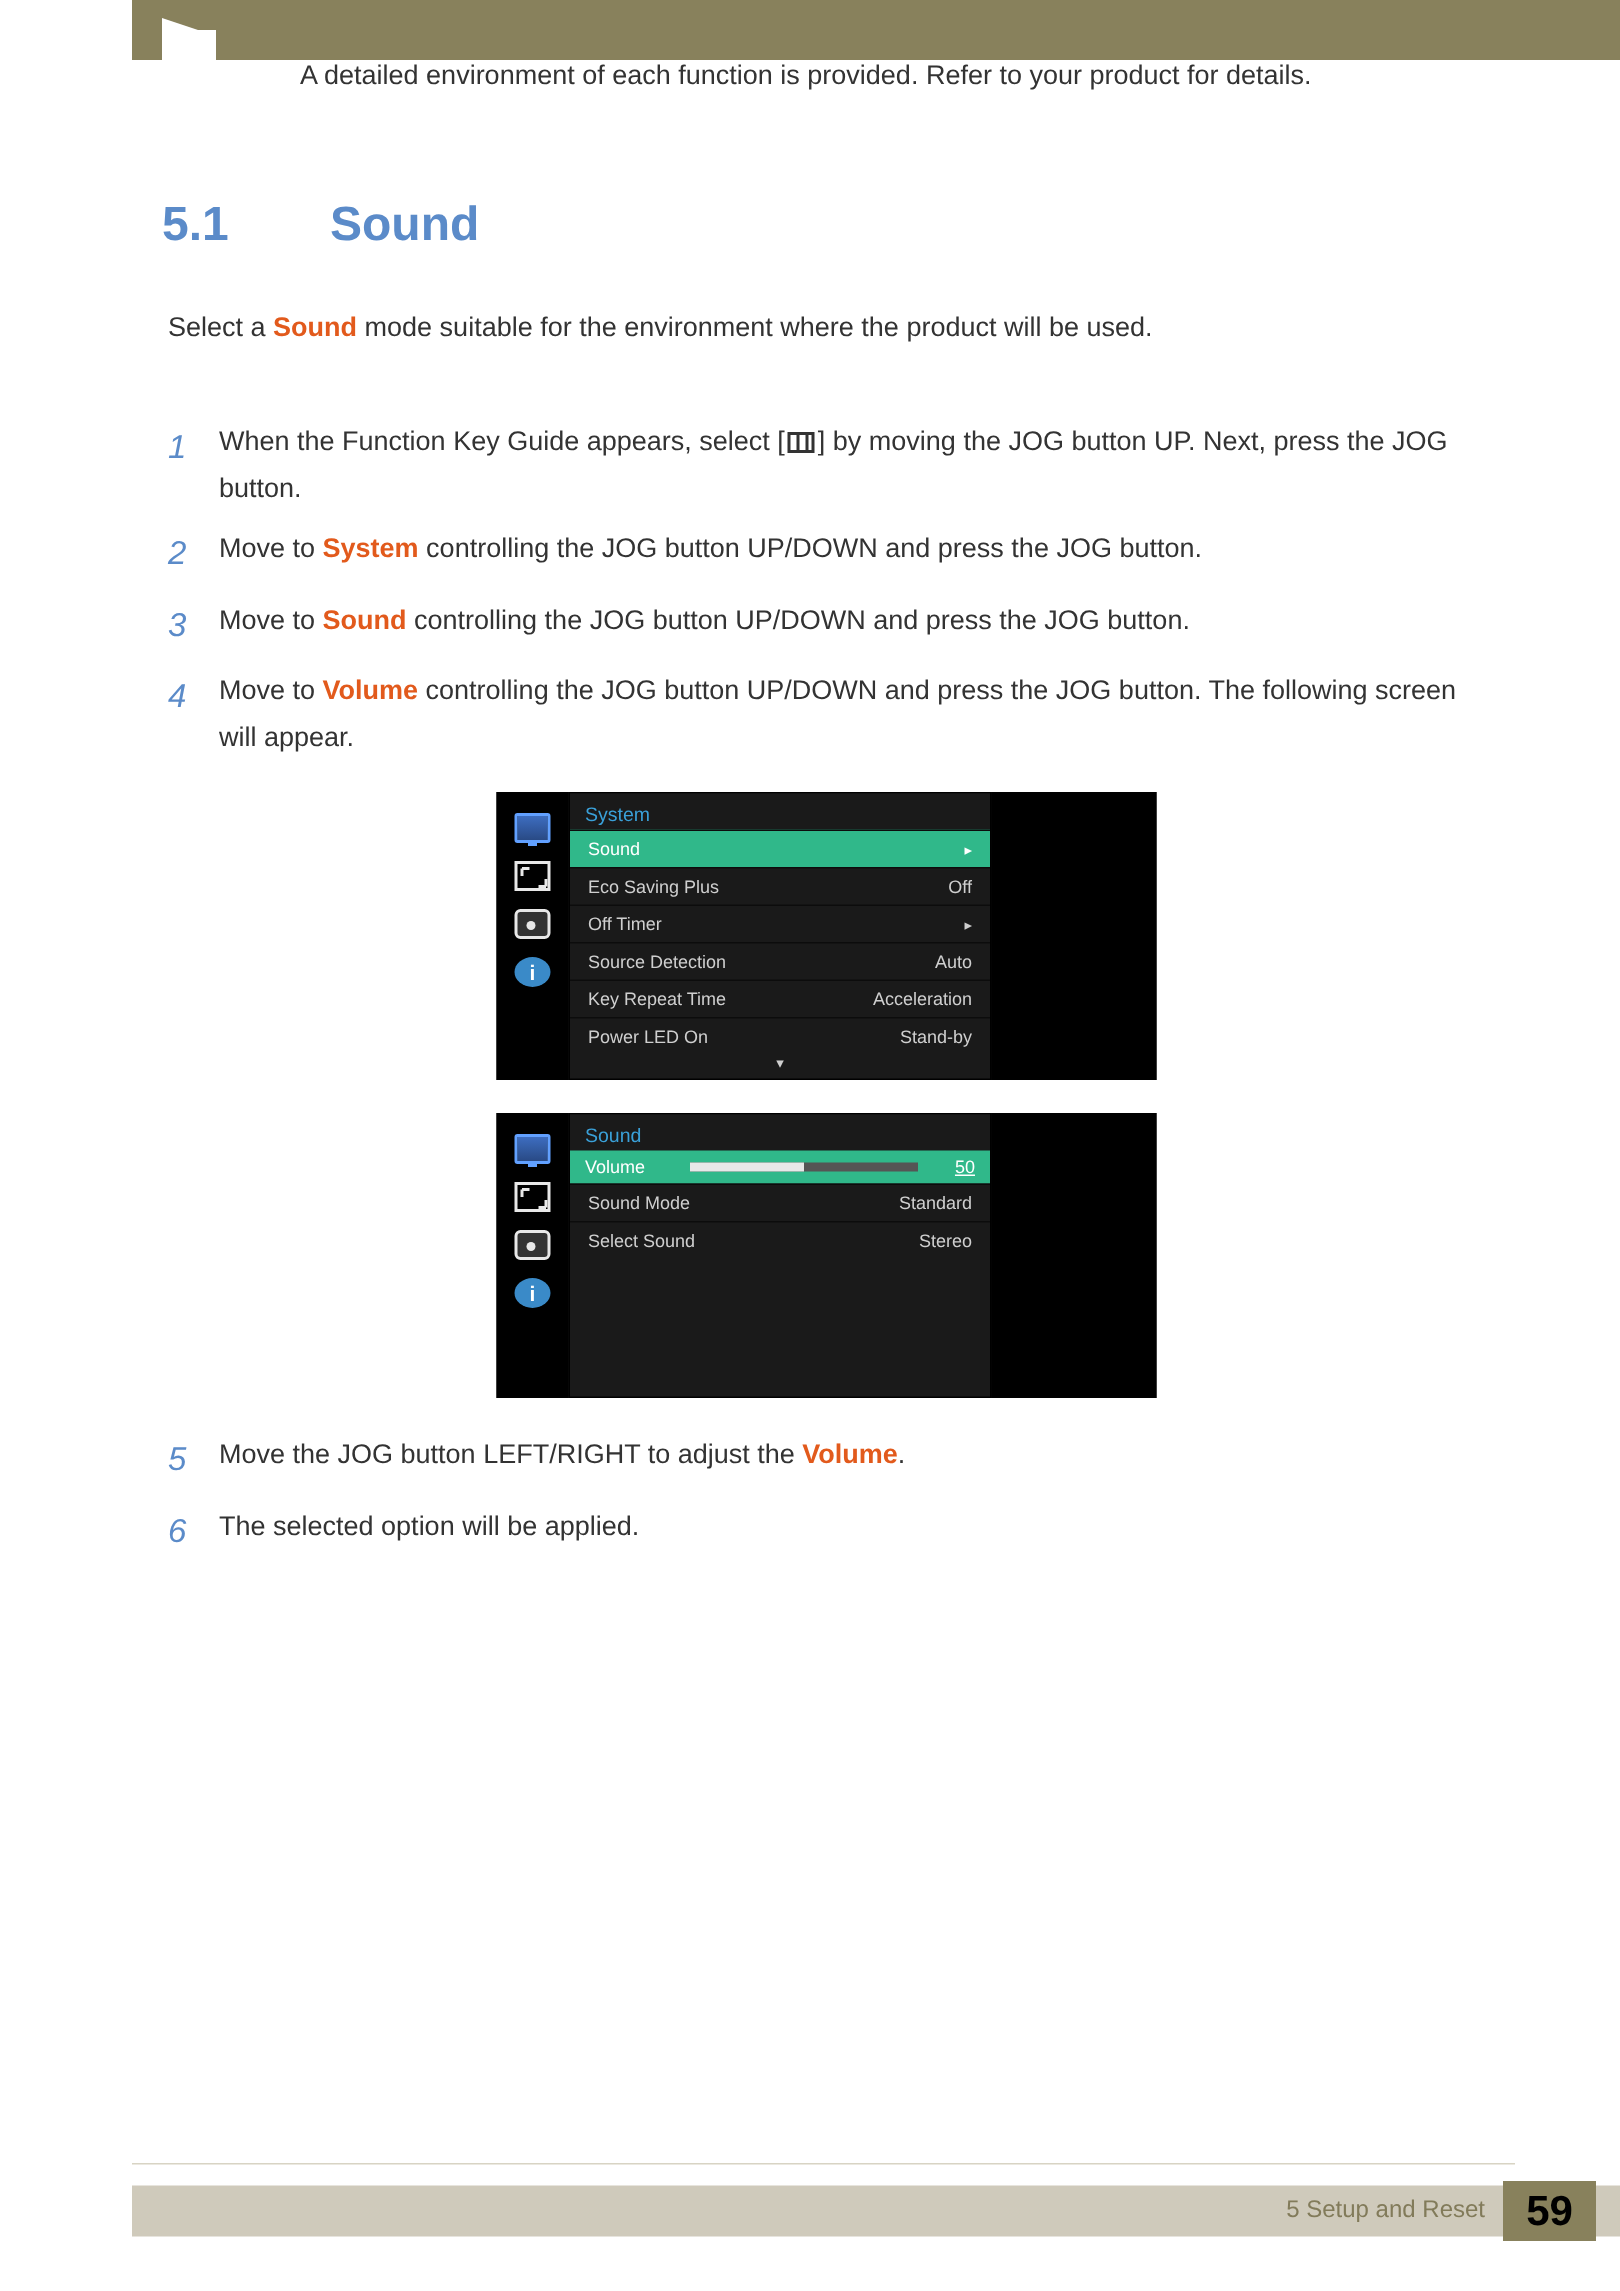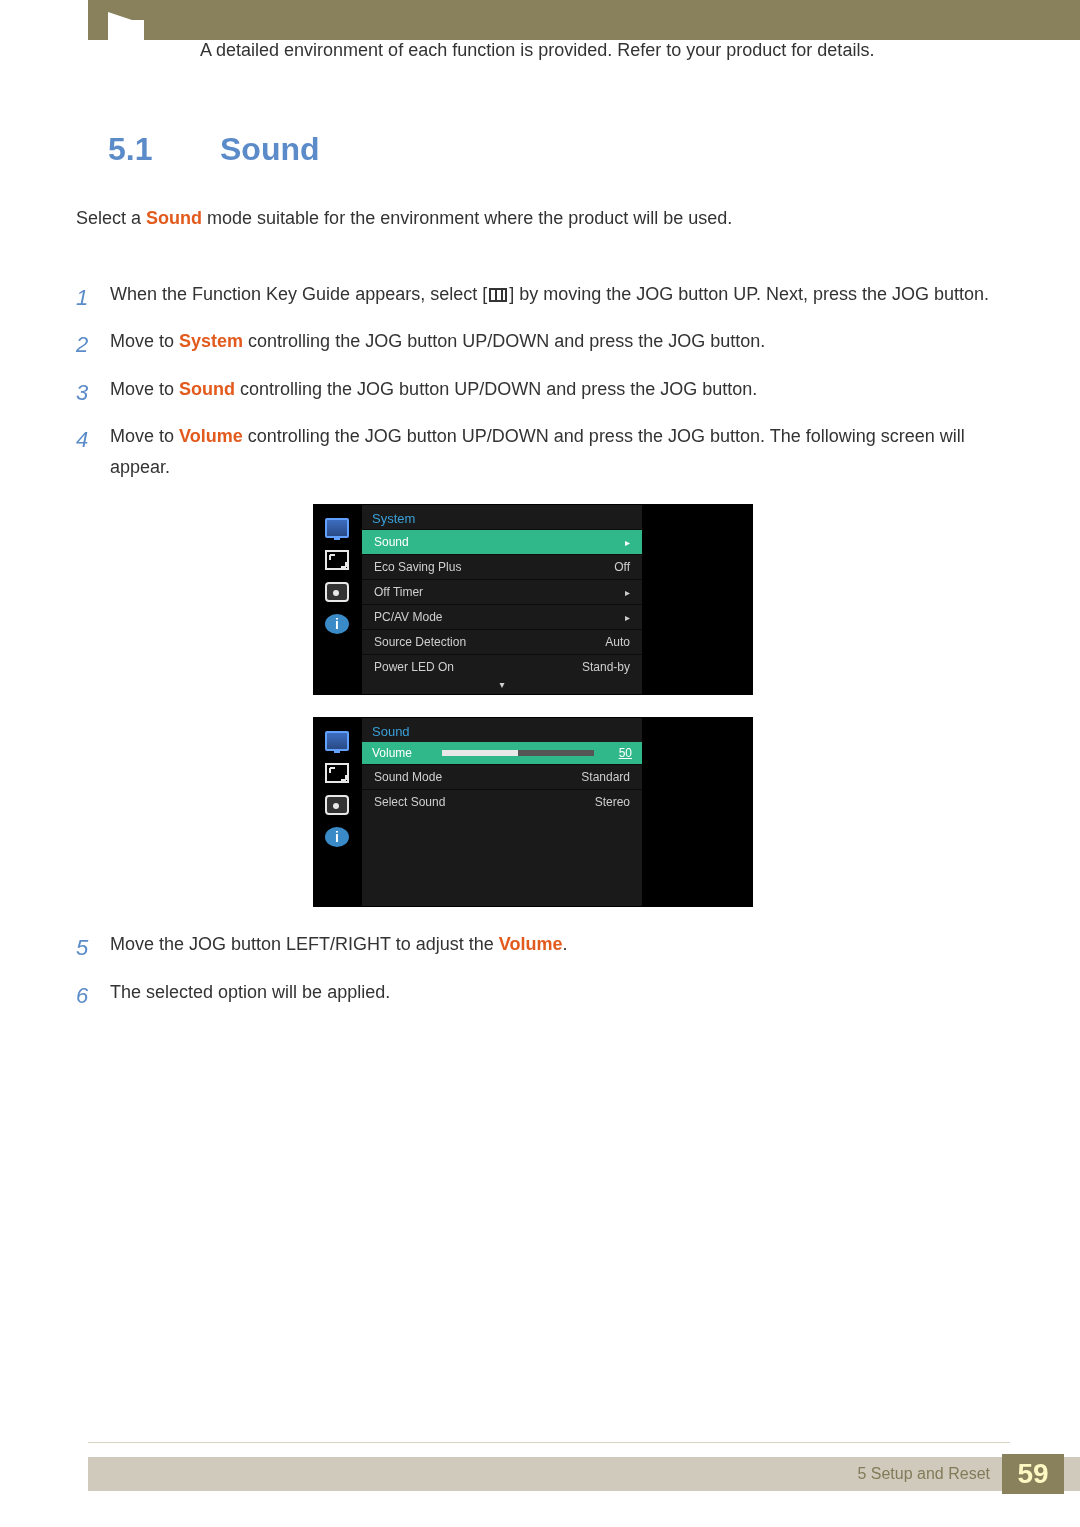--- a/index.html
+++ b/index.html
@@ -37,21 +37,21 @@
     margin: 18px 0 10px 200px;
   }
   .chapter-sub {
     margin: 0 0 70px 200px;
     font-size: 18px;
     color: #333;
   }
   .section-row { display:flex; margin-left:88px; margin-bottom:40px; }
   .section-num { color:#5b8bc9; font-size:32px; font-weight:bold; width:112px;margin-left:20px; }
   .section-title { color:#5b8bc9; font-size:32px; font-weight:bold; }
-  .body-indent { margin-left: 76px; margin-right: 90px; }
+  .body-indent { margin-left: 112px; margin-right: 90px; }
   .section-intro { font-size:18px; margin-bottom: 50px; }
   .hl { color:#e25a1c; font-weight:bold; }
   .subsection-row { display:flex; margin-bottom:20px; }
   .subsection-num { color:#5b8bc9; font-size:20px; font-weight:bold; width:70px; }
   .subsection-title { color:#5b8bc9; font-size:20px; font-weight:bold; }
   .ol { list-style:none; padding:0; }
   .ol li { display:flex; margin-bottom:10px; font-size:18px; line-height:1.7; }
   .step-num { color:#5b8bc9; font-size:22px; font-style:italic; width:34px; flex-shrink:0; }
   .step-body { flex:1; }
   .menu-icon {
@@ -90,21 +90,21 @@
   .vol-row { display:flex; align-items:center; background:#30b88a; padding:4px 10px; color:#fff; font-size:12px;}
   .vol-row .vname { width:60px; color:#fff; }
   .vol-row .vval { width:28px; text-align:right;text-decoration:underline; }
 
   
   .footer {
     position:absolute; bottom:36px; left:88px; right:0;
     height:34px; background:#cfcabb; display:flex; justify-content:flex-end; align-items:center;
   }
   .footer .flabel { color:#827b5a; font-size:16px; margin-right:12px; }
-  .footer .fnum { background:#88815c; color:#fef9c3; font-size:28px; font-weight:bold; width:62px; height:40px; text-align:center; line-height:40px; margin-right:16px;}
+  .footer .fnum { background:#88815c; color:#000000; font-size:28px; font-weight:bold; width:62px; height:40px; text-align:center; line-height:40px; margin-right:16px;}
   .footer-line { position:absolute; bottom:84px; left:88px; right:70px; border-top:1px solid #d8d4c4; }
 </style>
 </head>
 <body>
 
 <div class="page">
   <div class="header-band"></div>
   <div class="corner-tab"></div>
 
   <div class="chapter-sub">A detailed environment of each function is provided. Refer to your product for details.</div>
@@ -166,26 +166,26 @@
           </div>
         <div class="osd-row">
             <span>Eco Saving Plus</span>
             <span class="r">Off</span>
           </div>
         <div class="osd-row">
             <span>Off Timer</span>
             <span class="r osd-arrow"></span>
           </div>
         <div class="osd-row">
-            <span>PC/AV Mode</span>
-            <span class="r osd-arrow"></span>
-          </div>
-        <div class="osd-row">
             <span>Source Detection</span>
             <span class="r">Auto</span>
+          </div>
+        <div class="osd-row">
+            <span>Key Repeat Time</span>
+            <span class="r">Acceleration</span>
           </div>
         <div class="osd-row">
             <span>Power LED On</span>
             <span class="r">Stand-by</span>
           </div>
         <div class="osd-down">▾</div>
       </div>
       <div class="osd-right-pane"></div>
     </div>
 

